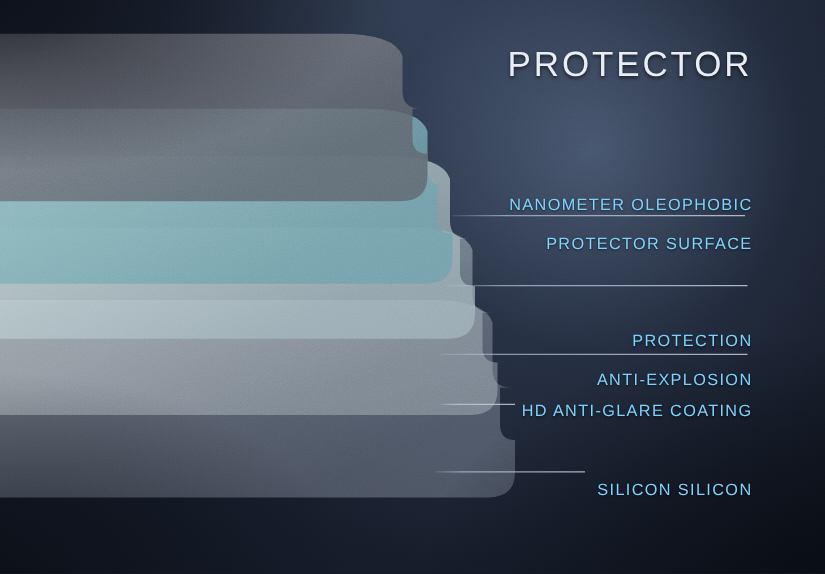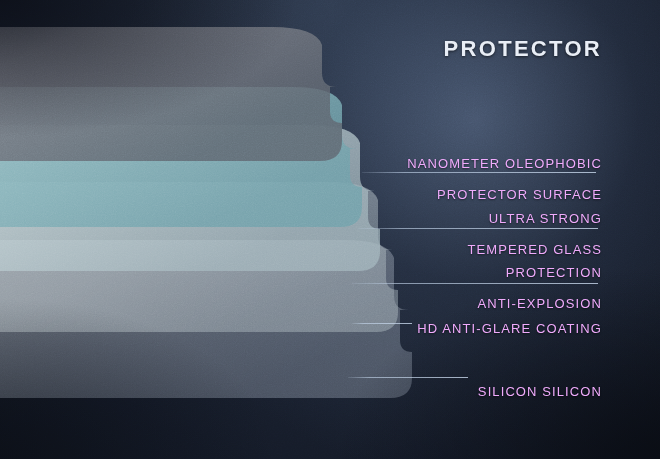--- a/index.html
+++ b/index.html
@@ -23,29 +23,29 @@
   .noise{position:absolute;inset:0;opacity:.30;mix-blend-mode:overlay;pointer-events:none;}
 
   
   #stack{position:absolute;left:0;top:0;width:660px;height:459px;}
   .sheet{position:absolute;}
 
   
   .callouts{position:absolute;left:0;top:0;width:660px;height:459px;}
   .leader{position:absolute;height:1px;
     background:linear-gradient(to right, rgba(196,214,236,0.12) 0%, rgba(196,214,236,0.62) 18%, rgba(206,222,242,0.78) 100%);}
-  .label{position:absolute;text-align:right;color:#f0abfc;
+  .label{position:absolute;text-align:right;color:#7dd3fc;
     letter-spacing:1.1px;line-height:1.18;white-space:pre-line;
     text-shadow:0 1px 2px rgba(0,0,0,.55);font-weight:400;}
   .label .ln{display:block;}
 
   
   #title{position:absolute;right:58px;top:34px;text-align:right;
-    color:#e9eef6;font-size:22px;letter-spacing:2.3px;line-height:1.32;
-    text-shadow:0 1px 3px rgba(0,0,0,.6);font-weight:700;}
+    color:#e9eef6;font-size:28px;letter-spacing:2.3px;line-height:1.32;
+    text-shadow:0 1px 3px rgba(0,0,0,.6);font-weight:400;}
   #title .ln{display:block;}
 </style>
 </head>
 <body>
 
 <div id="stage">
 
   <div class="bg-base"></div>
 
   <div id="stack">
@@ -127,24 +127,20 @@
 
   <div class="callouts">
 
     <div class="leader" style="left:362px;top:172px;width:234px;"></div>
     <div class="label" style="top:141px;right:58px;font-size:13px;">
       <span class="ln">NANOMETER OLEOPHOBIC</span>
       <span class="ln">PROTECTOR SURFACE</span>
     </div>
 
     <div class="leader" style="left:358px;top:228px;width:240px;"></div>
-    <div class="label" style="top:196px;right:58px;font-size:13px;">
-      <span class="ln">ULTRA STRONG</span>
-      <span class="ln">TEMPERED GLASS</span>
-    </div>
 
     <div class="leader" style="left:352px;top:283px;width:246px;"></div>
     <div class="label" style="top:250px;right:58px;font-size:13px;">
       <span class="ln">PROTECTION</span>
       <span class="ln">ANTI-EXPLOSION</span>
     </div>
 
     <div class="leader" style="left:352px;top:323px;width:60px;"></div>
     <div class="label" style="top:306px;right:58px;font-size:13px;">
       <span class="ln">HD ANTI-GLARE COATING</span>

